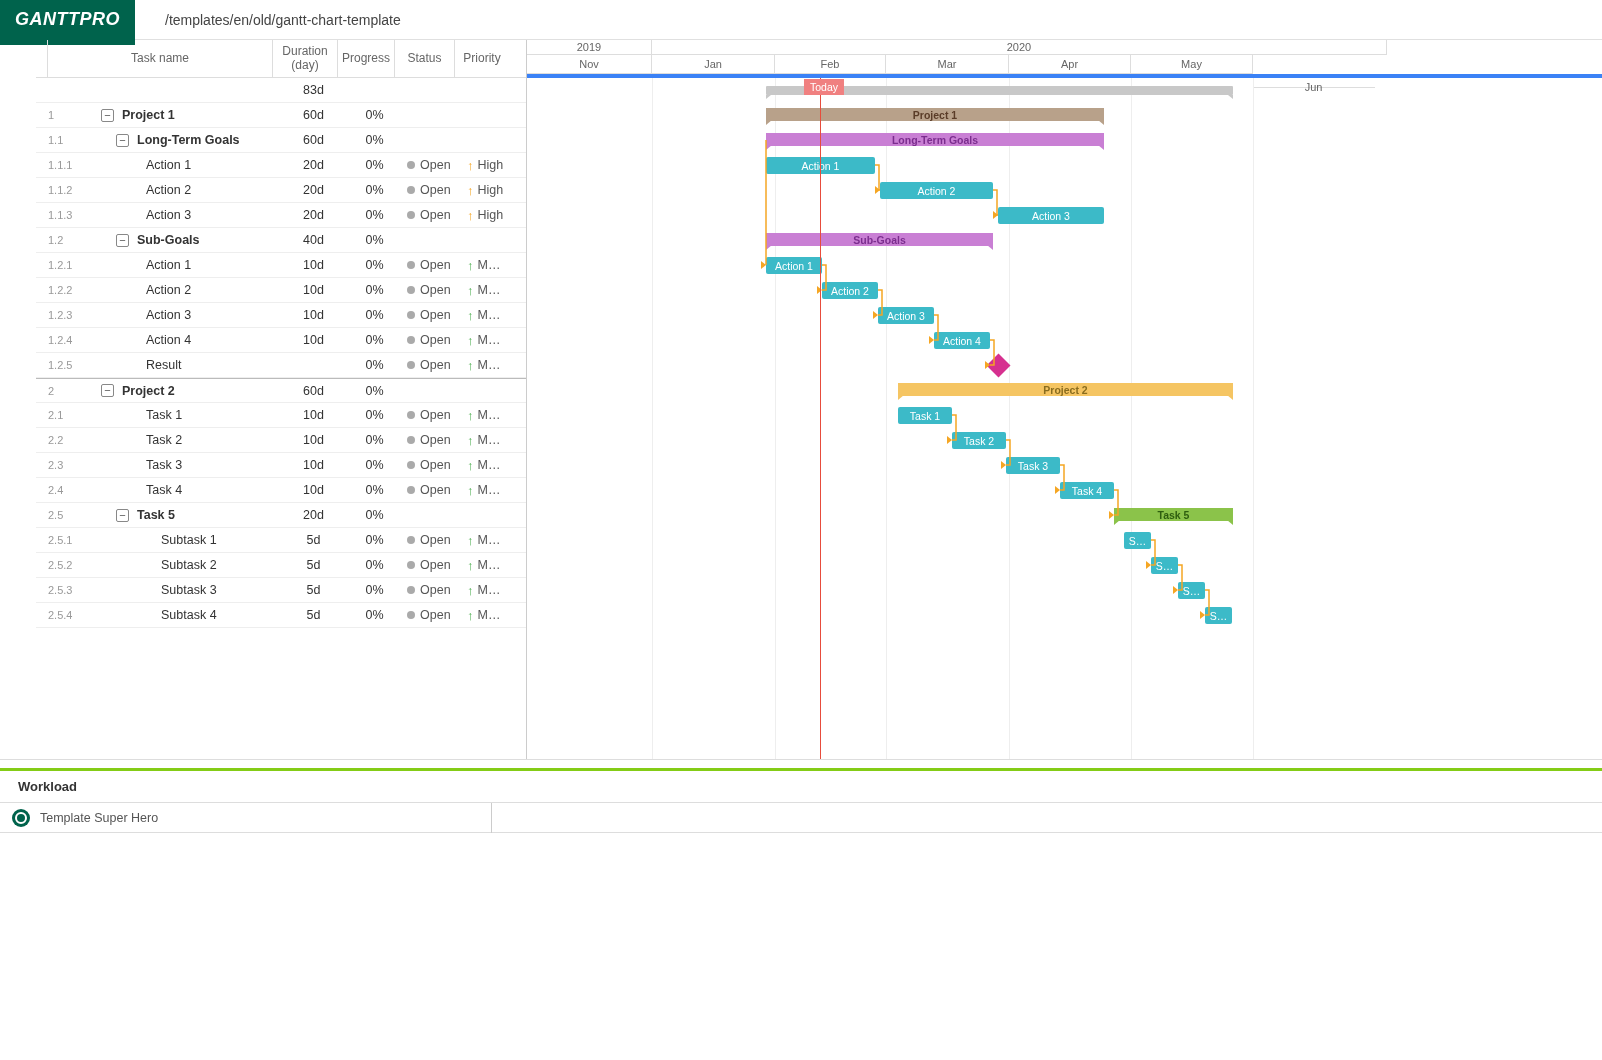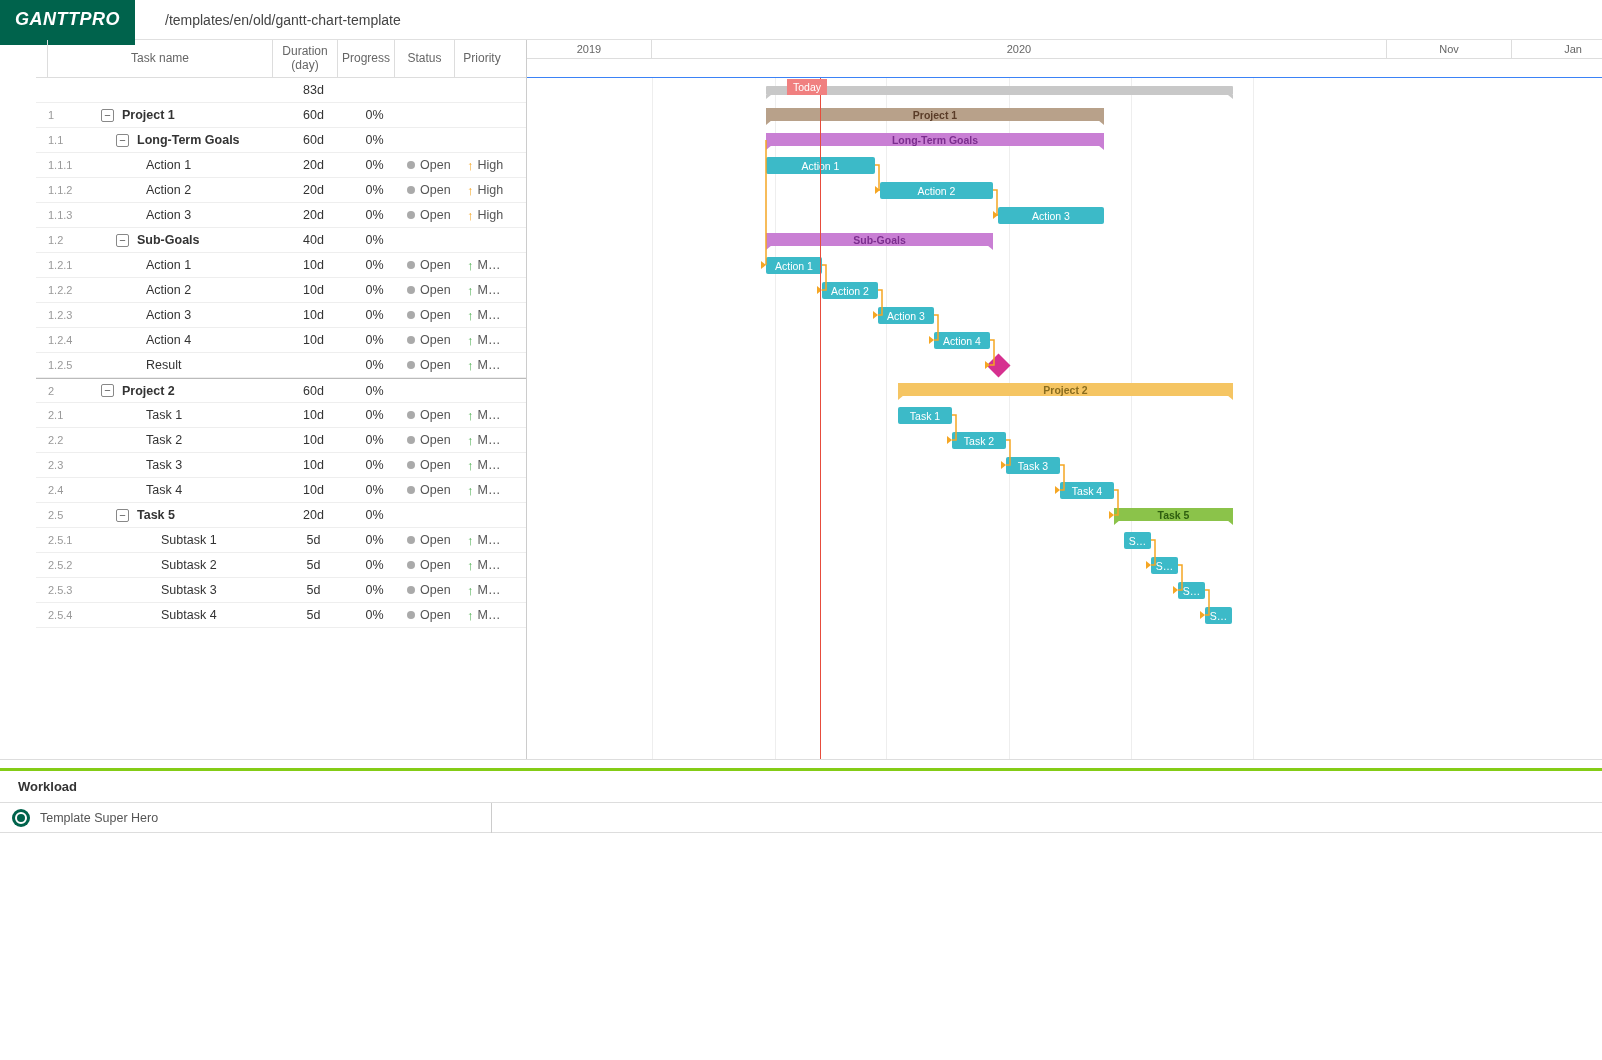--- a/index.html
+++ b/index.html
@@ -39,21 +39,21 @@
 .indent1 { padding-left: 30px; }
 .indent2 { padding-left: 60px; }
 .indent2b { padding-left: 75px; }
 
 .dot { width: 8px; height: 8px; border-radius: 50%; background: #aaa; }
 .arrow { font-size: 13px; line-height: 1; }
 .arrow.high { color: #f5a623; }
 .arrow.med { color: #4caf50; }
 
 
-.tl-header { height: 38px; border-bottom: 1px solid #3b82f6; display: flex; flex-direction: row; }
+.tl-header { height: 38px; border-bottom: 4px solid #3b82f6; display: flex; flex-direction: column; }
 .tl-years { display: flex; height: 19px; }
 .tl-years > div, .tl-months > div { border-right: 1px solid #ddd; border-bottom: 1px solid #ddd; display: flex; align-items: center; justify-content: center; font-size: 11px; color: #666; }
 .tl-months { display: flex; height: 19px; }
 
 
 .tl-body { position: relative; height: 682px; }
 .month-line { position: absolute; top: 0; bottom: 0; width: 1px; background: #eee; }
 .today-line { position: absolute; top: 0; bottom: 0; width: 1px; background: #e74c3c; z-index: 5; }
 .today-badge { position: absolute; top: 1px; background: #f08080; color: #fff; font-size: 10.5px; padding: 2px 6px; z-index: 6; transform: translateX(-50%); }
 
@@ -437,21 +437,21 @@
         </div>
     </div>
     <div class="tl-body" id="tl-body">
         <div class="month-line" style="left: 125px;"></div>
         <div class="month-line" style="left: 248px;"></div>
         <div class="month-line" style="left: 359px;"></div>
         <div class="month-line" style="left: 482px;"></div>
         <div class="month-line" style="left: 604px;"></div>
         <div class="month-line" style="left: 726px;"></div>
         <div class="today-line" style="left: 293px;"></div>
-        <div class="today-badge" style="left: 280px;">Today</div>
+        <div class="today-badge" style="left: 297px;">Today</div>
         <div class="summary-row" style="left: 239px; width: 467px; top: 8px; color: rgb(200, 200, 200);"></div>
         <div class="group-bar" style="left: 239px; width: 338px; top: 30px; background: rgb(184, 161, 138); color: rgb(184, 161, 138);">
           <span style="color: rgb(90, 60, 40);">Project 1</span>
         </div>
         <div class="group-bar" style="left: 239px; width: 338px; top: 55px; background: rgb(201, 127, 212); color: rgb(201, 127, 212);">
           <span style="color: rgb(123, 45, 142);">Long-Term Goals</span>
         </div>
         <div class="task-bar" style="left: 239px; width: 109px; top: 79px; background: rgb(60, 186, 200);">Action 1</div>
         <div class="task-bar" style="left: 353px; width: 113px; top: 104px; background: rgb(60, 186, 200);">Action 2</div>
         <div class="task-bar" style="left: 471px; width: 106px; top: 129px; background: rgb(60, 186, 200);">Action 3</div>

